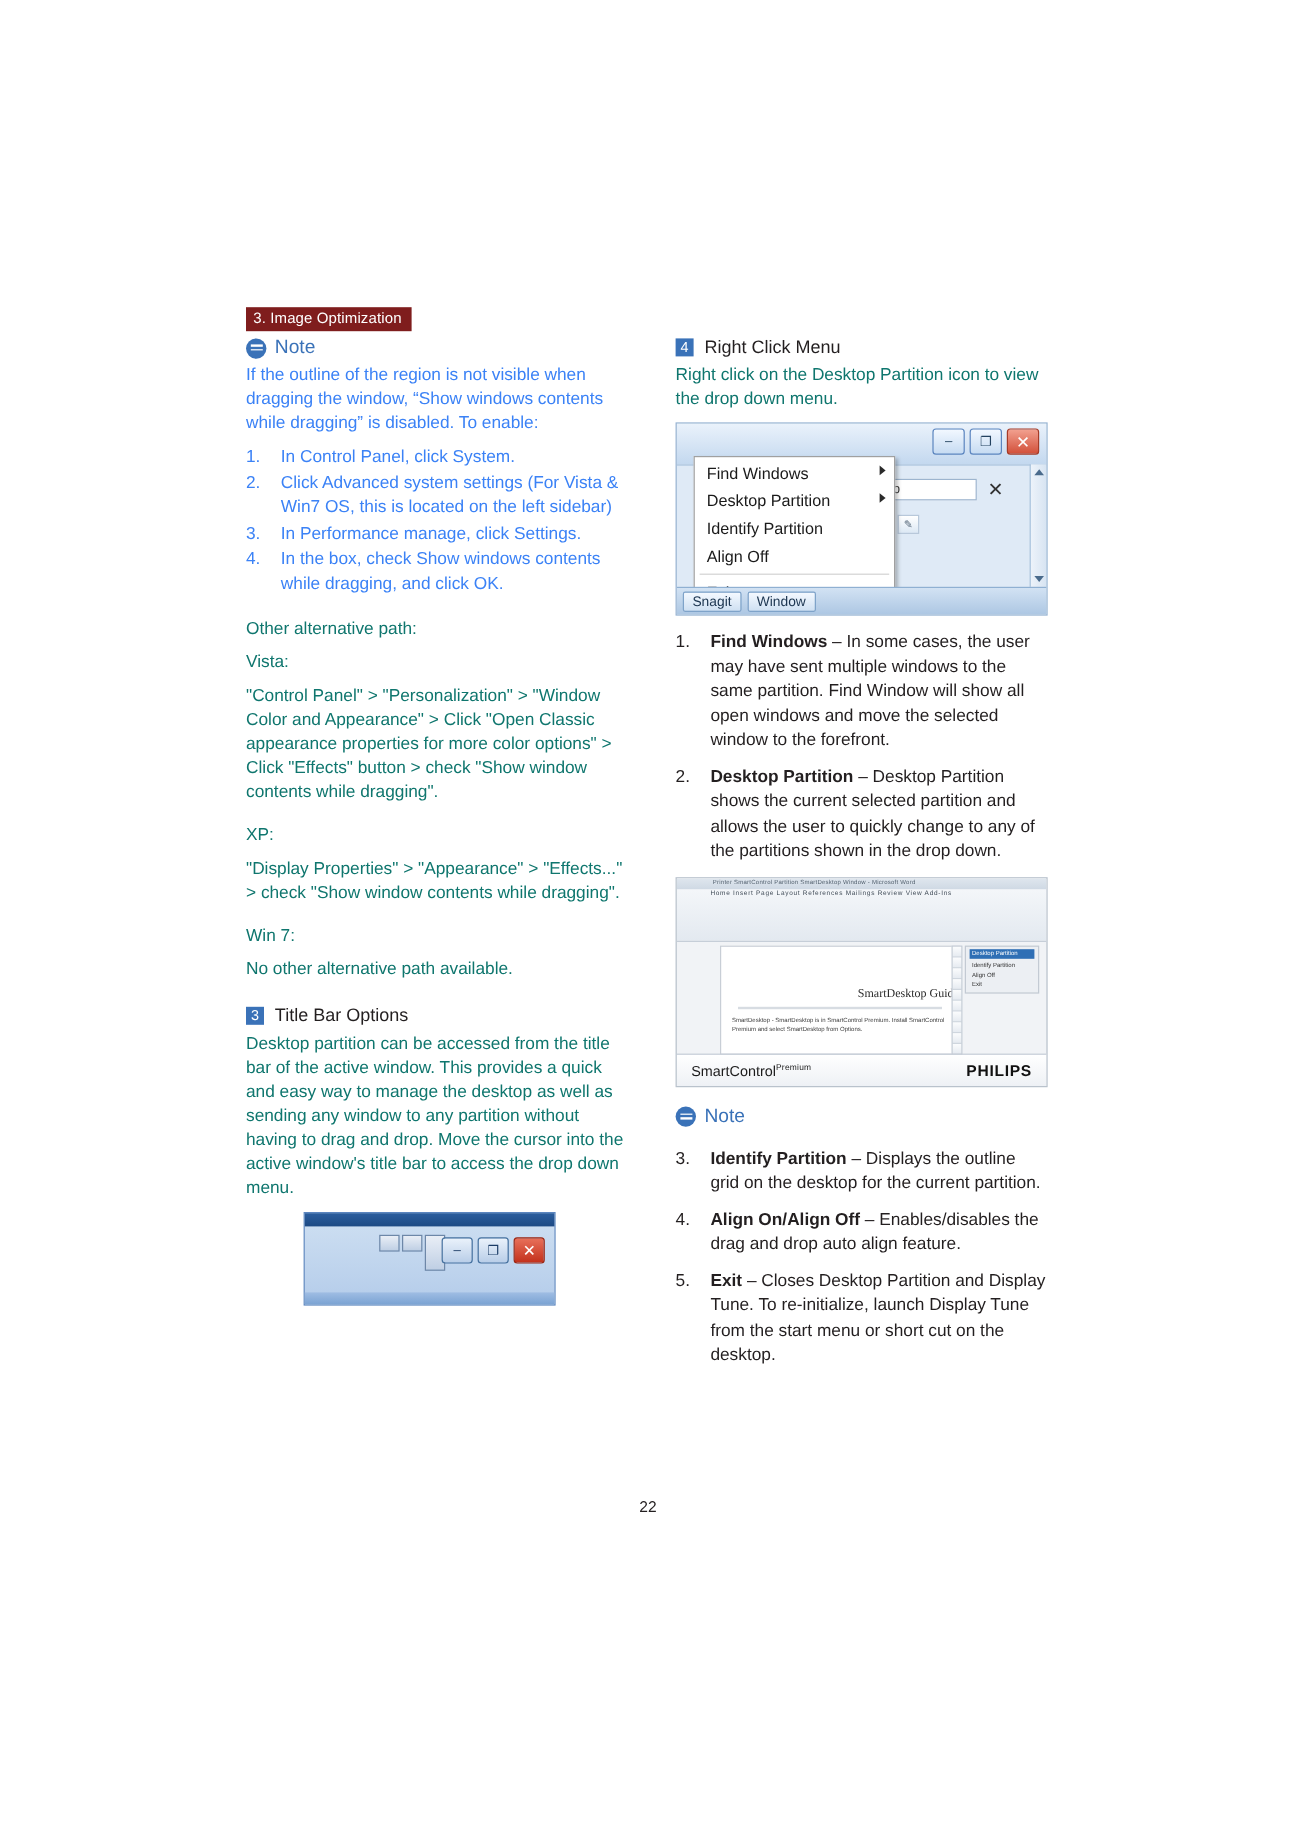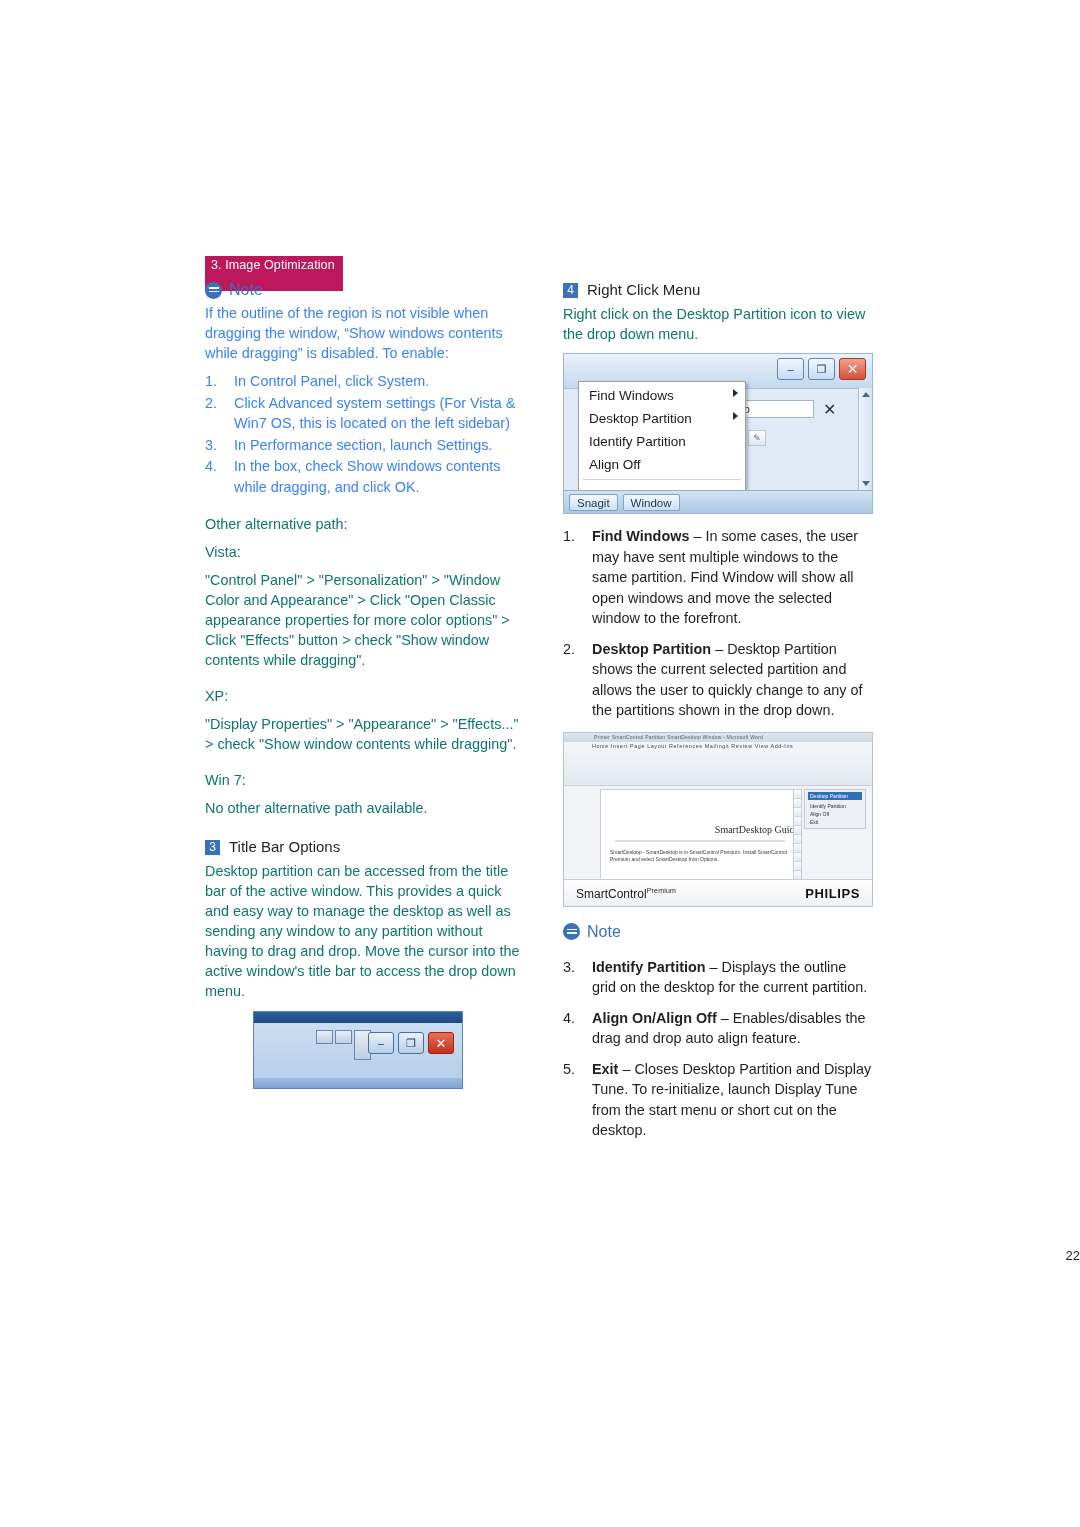--- a/index.html
+++ b/index.html
@@ -19,24 +19,24 @@
     left: 0; top: 0;
     width: 1080px;
     height: 1527px;
     overflow: hidden;
   }
   
   .chapter-tag {
     position: absolute;
     left: 205px;
     top: 256px;
-    background: #be185d;
+    background: #7f1d1d;
     color: #ffffff;
     font-size: 12.5px;
-    padding: 3px 8px 19px 6px;
+    padding: 3px 8px 4px 6px;
     letter-spacing: 0.1px;
     line-height: 1;
   }
   
   .col-left {
     position: absolute;
     left: 205px;
     top: 281px;
     width: 315px;
   }
@@ -471,21 +471,21 @@
     right: 12px; bottom: 5px;
     font-size: 13px;
     font-weight: bold;
     letter-spacing: 0.6px;
     color: #111;
   }
   .page-number {
     position: absolute;
     left: 0; right: 0;
     top: 1248px;
-    text-align: right;
+    text-align: center;
     font-size: 13px;
     color: #231f20;
   }
 </style>
 </head>
 <body>
 
 <div class="page">
 
   <div class="chapter-tag">3. Image Optimization</div>
@@ -504,21 +504,21 @@
       <li>
         <span class="num">1.</span>
         <span>In Control Panel, click System.</span>
       </li>
       <li>
         <span class="num">2.</span>
         <span>Click Advanced system settings (For Vista &amp; Win7 OS, this is located on the left sidebar)</span>
       </li>
       <li>
         <span class="num">3.</span>
-        <span>In Performance section, launch Settings.</span>
+        <span>In Performance manage, click Settings.</span>
       </li>
       <li>
         <span class="num">4.</span>
         <span>In the box, check Show windows contents while dragging, and click OK.</span>
       </li>
     </ul>
 
     <div class="spacer-16"></div>
     <div class="p">Other alternative path:</div>
     <div class="spacer-8"></div>

